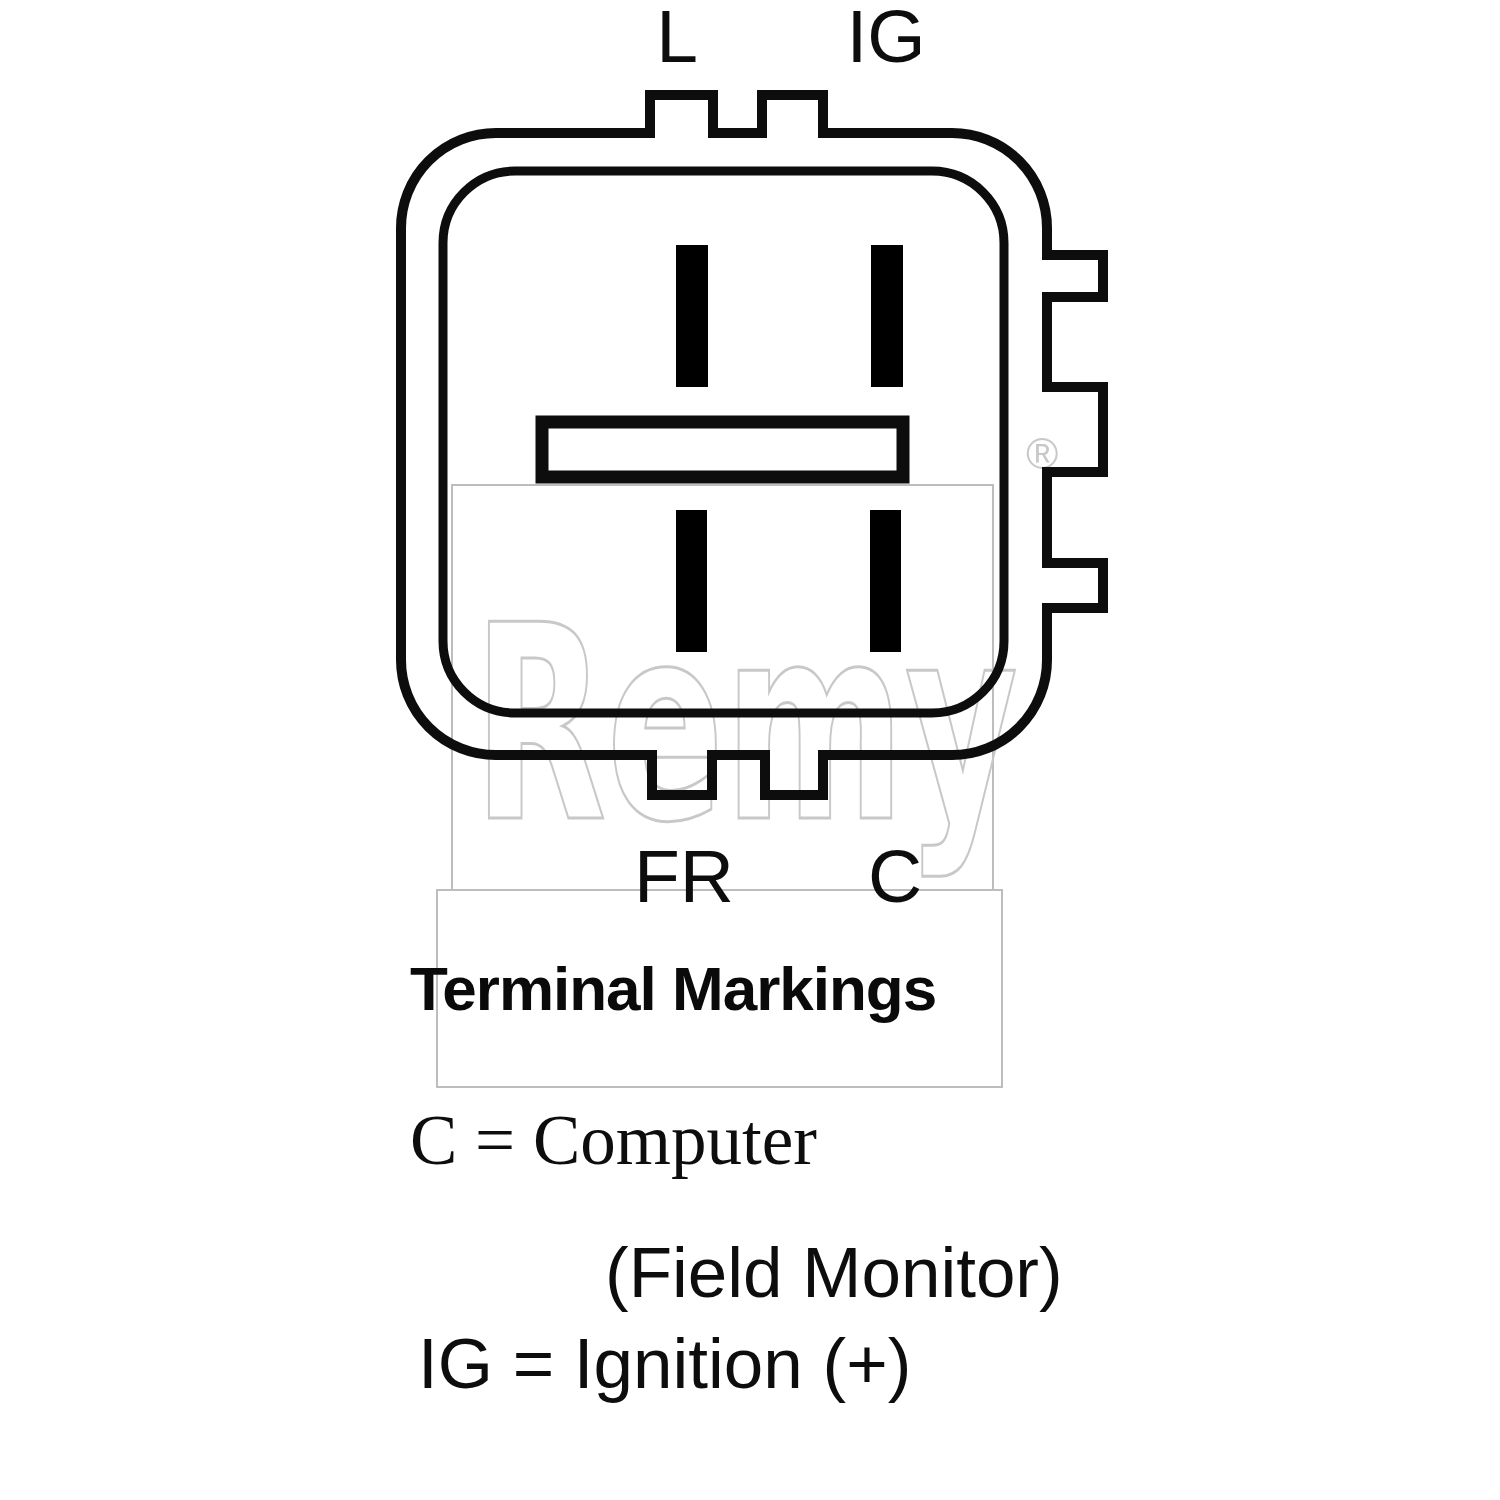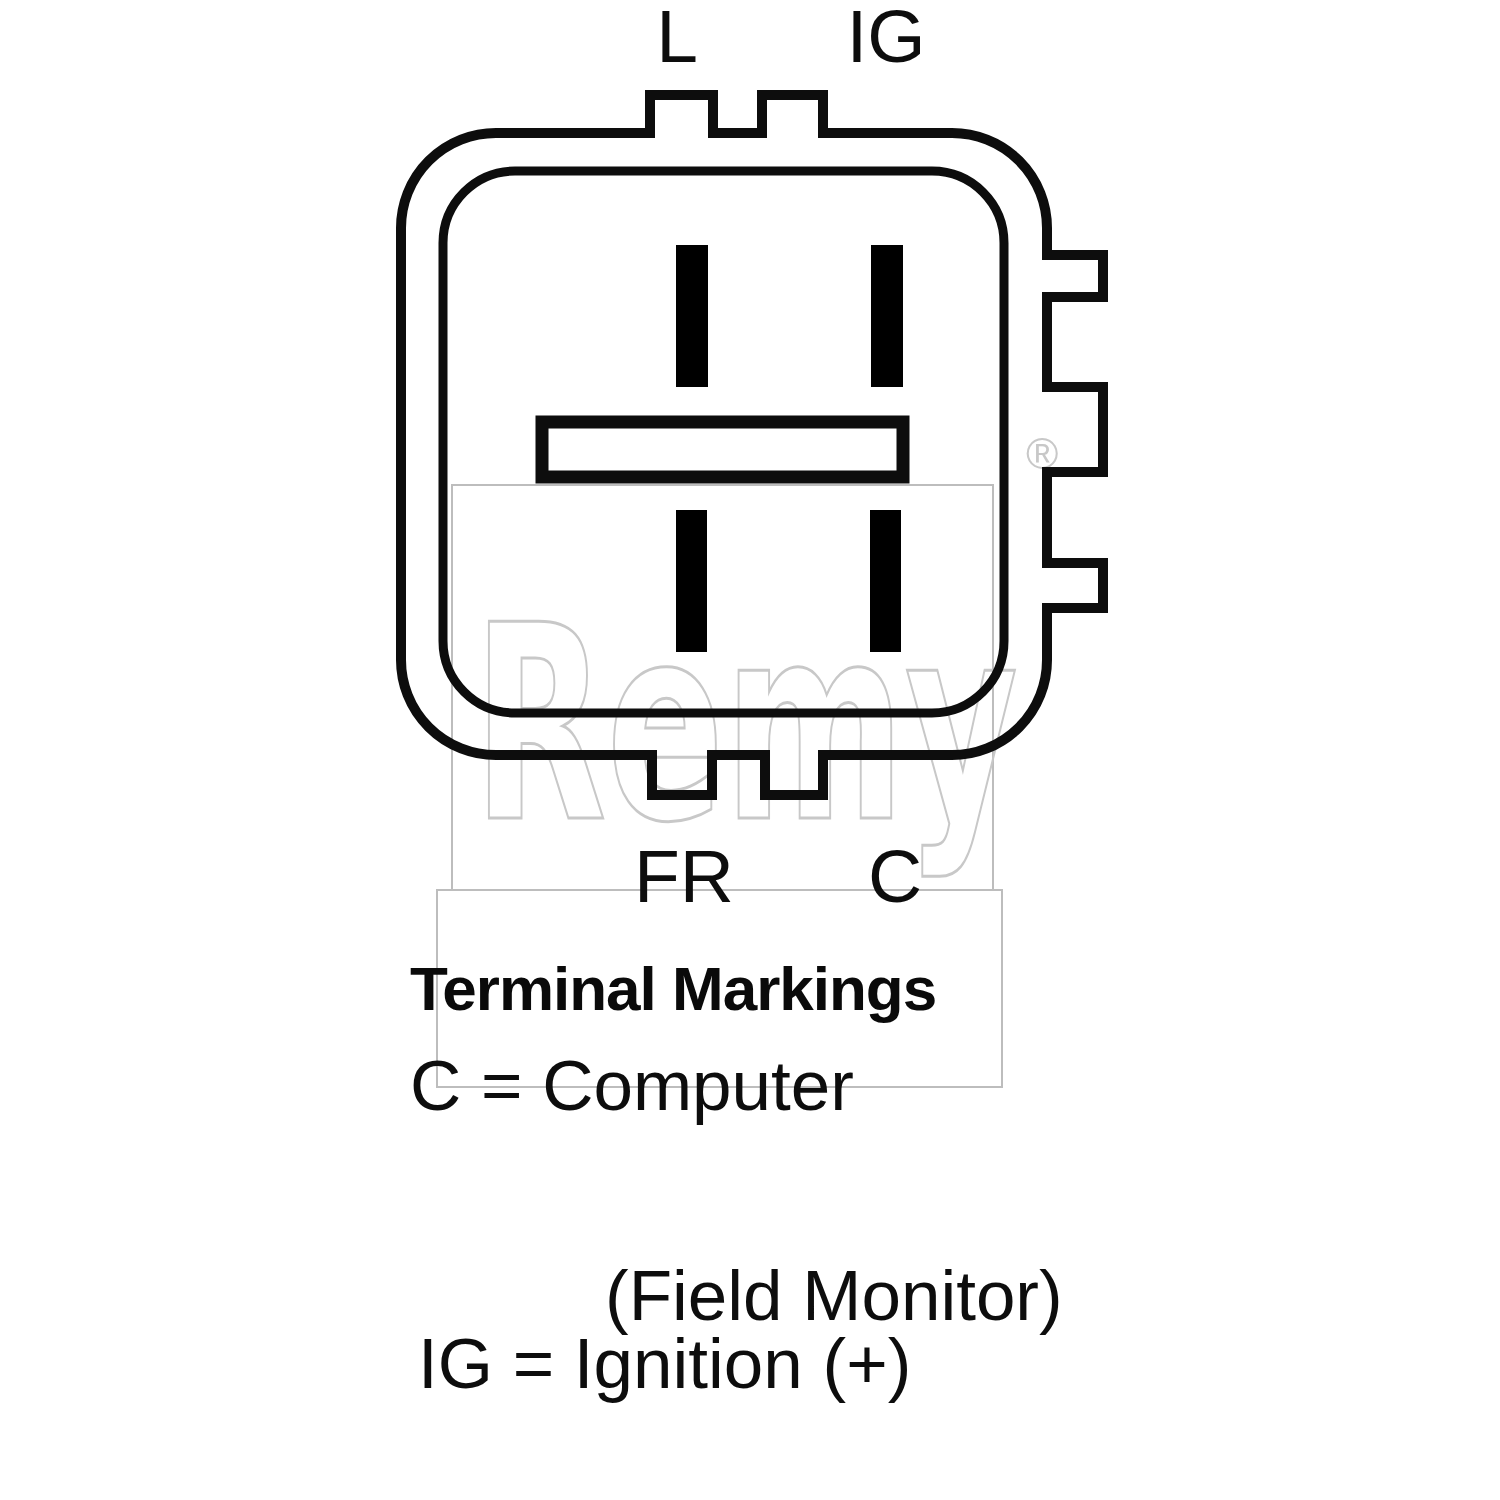--- a/index.html
+++ b/index.html
@@ -23,22 +23,22 @@
   .legend-heading{
     position:absolute;
     left:410px;
     top:953px;
     font-size:62px;
     font-weight:bold;
     color:#0a0a0a;
     white-space:nowrap;
     letter-spacing:-1px;
   }
-  .indent{left:605px !important;margin-top:23px;}
-  .l1{top:1045px;}
+  .indent{left:605px !important;}
+  .l1{top:1100px;font-family:Liberation Serif, serif;}
   .l2{top:1135px;}
   .l3{top:1232px;}
   .l4{top:1323px;margin-left:8px;}
   .l5{top:1409px;}
 </style>
 </head>
 <body>
 
 <div id="stage">
 

